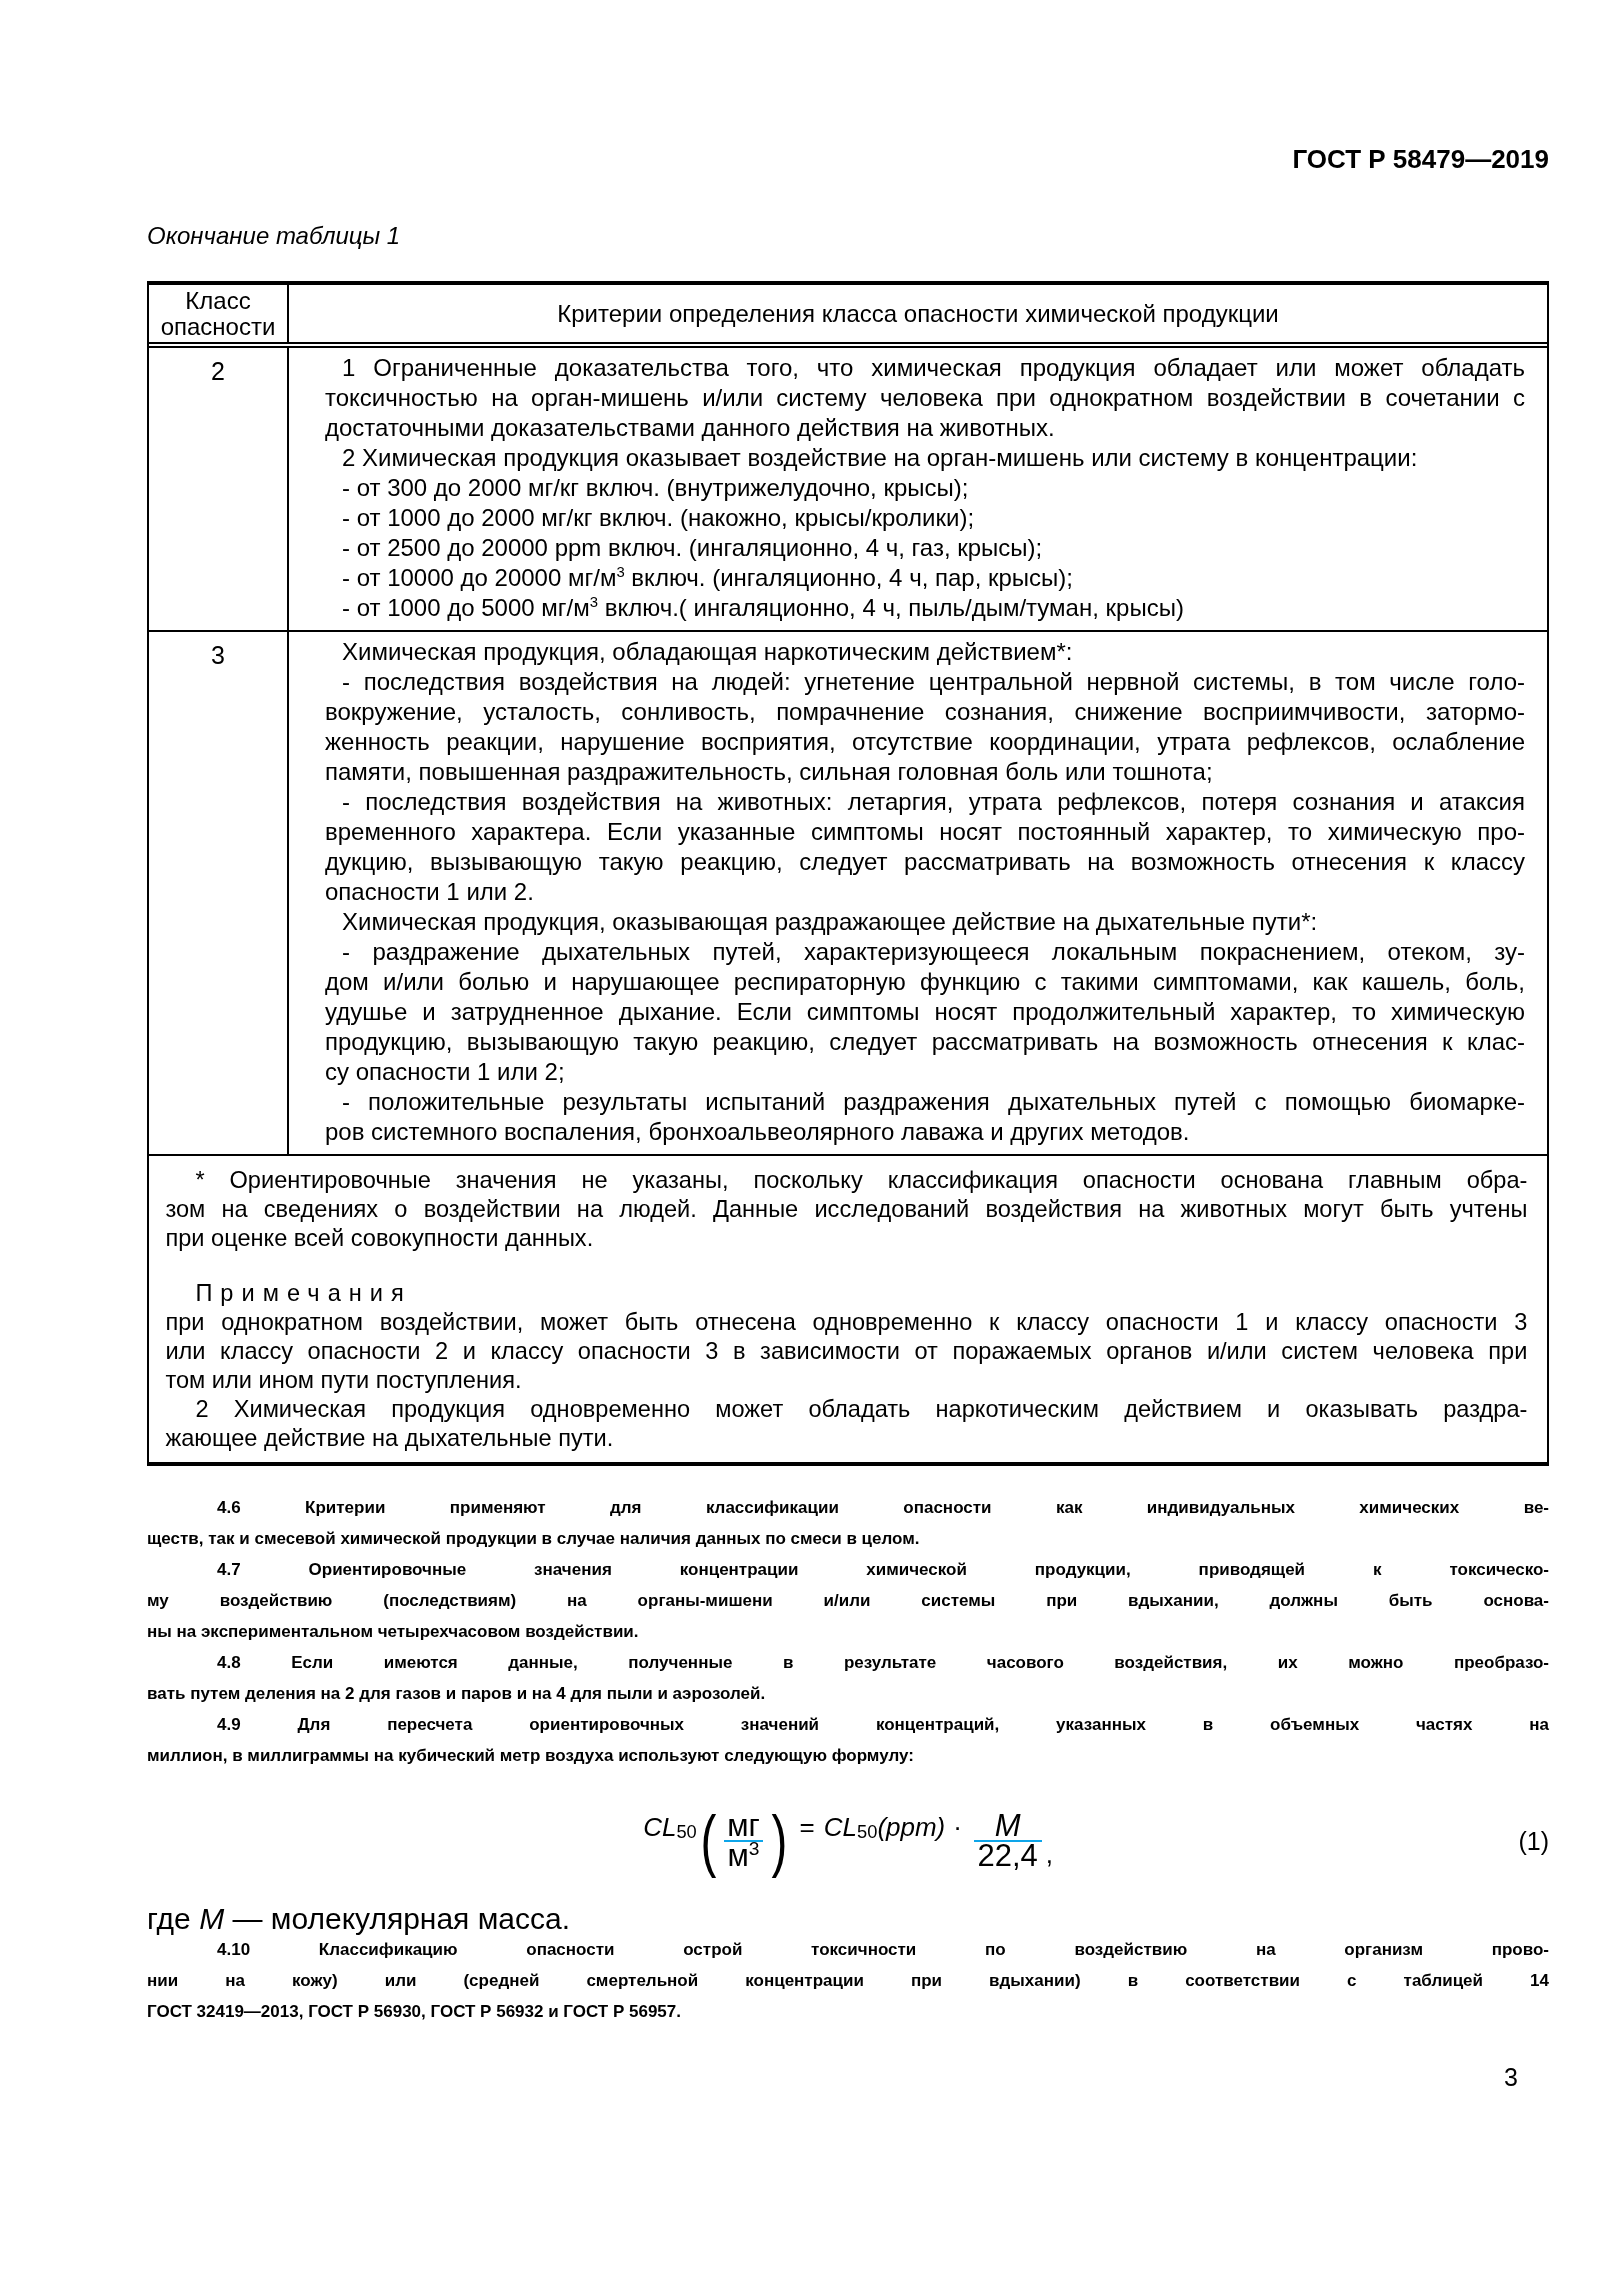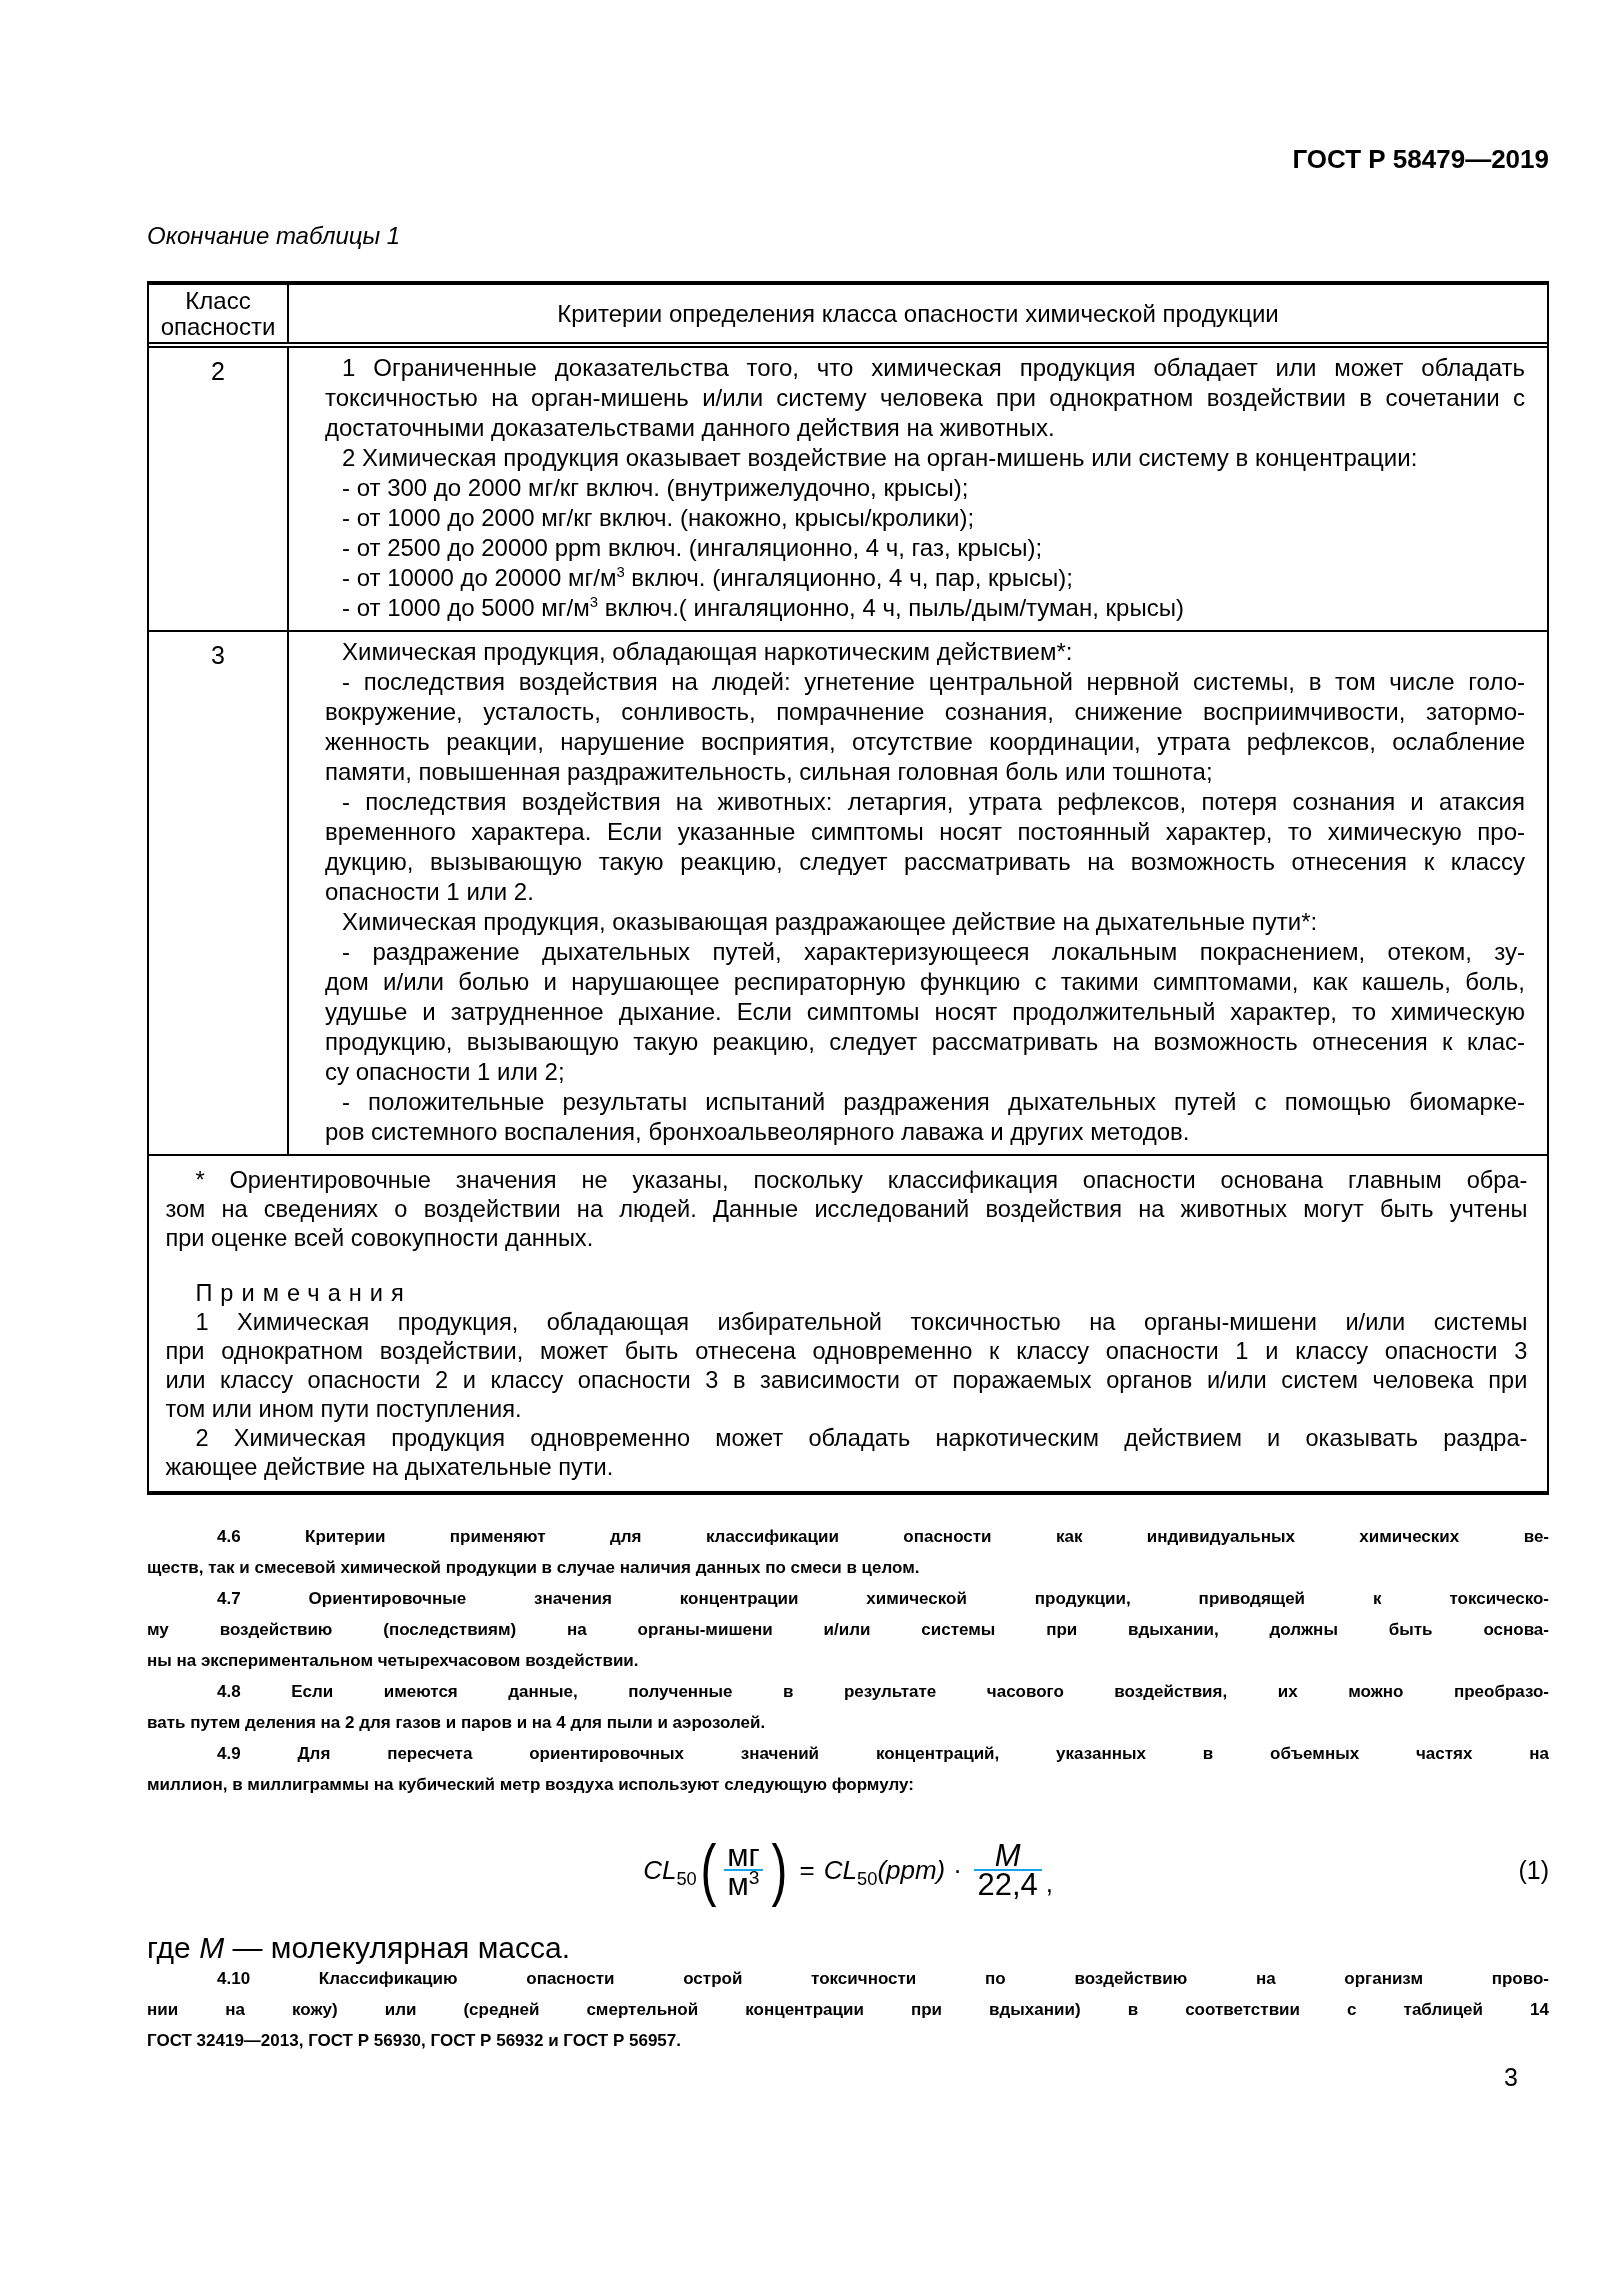--- a/index.html
+++ b/index.html
@@ -94,21 +94,20 @@
     position:relative;
     margin-top:14.4px;
     margin-bottom:6.5px;
     height:111px;
     display:flex;
     align-items:center;
     justify-content:center;
   }
   .formula-line {
     display:flex;
-    align-items:center;
     font-size:26px;
   }
   .fvar { font-style:italic; }
   .fsub { font-size:18.3px; transform:translateY(9.2px); display:inline-block; }
   .bigp {
     font-size:68px;
     font-weight:normal;
     line-height:0.85;
     transform:scaleX(0.7);
     display:inline-block;
@@ -198,21 +197,20 @@
       </div>
 
       <div class="tfoot">
         <div>
             <div class="tline ind">* Ориентировочные значения не указаны, поскольку классификация опасности основана главным обра-</div>
             <div class="tline">зом на сведениях о воздействии на людей. Данные исследований воздействия на животных могут быть учтены</div>
             <div class="tline last">при оценке всей совокупности данных.</div>
           </div>
         <div class="notes-title">Примечания</div>
         <div>
-            <div class="tline ind">1 Химическая продукция, обладающая избирательной токсичностью на органы-мишени и/или системы</div>
             <div class="tline">при однократном воздействии, может быть отнесена одновременно к классу опасности 1 и классу опасности 3</div>
             <div class="tline">или классу опасности 2 и классу опасности 3 в зависимости от поражаемых органов и/или систем человека при</div>
             <div class="tline last">том или ином пути поступления.</div>
             <div class="tline ind">2 Химическая продукция  одновременно может обладать наркотическим действием и оказывать раздра-</div>
             <div class="tline last">жающее действие на дыхательные пути.</div>
           </div>
       </div>
     </div>
 
     <div class="body body-first">

